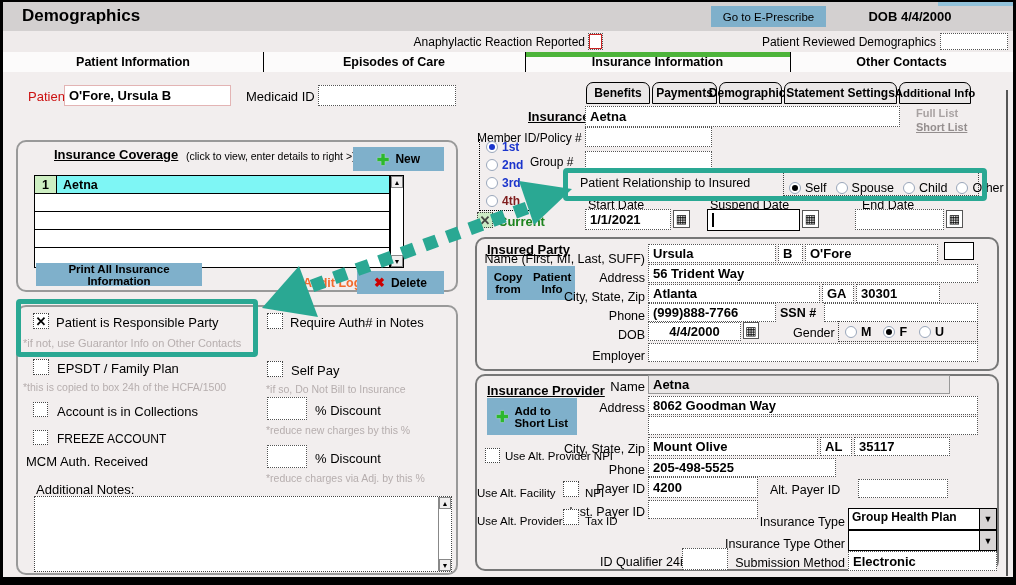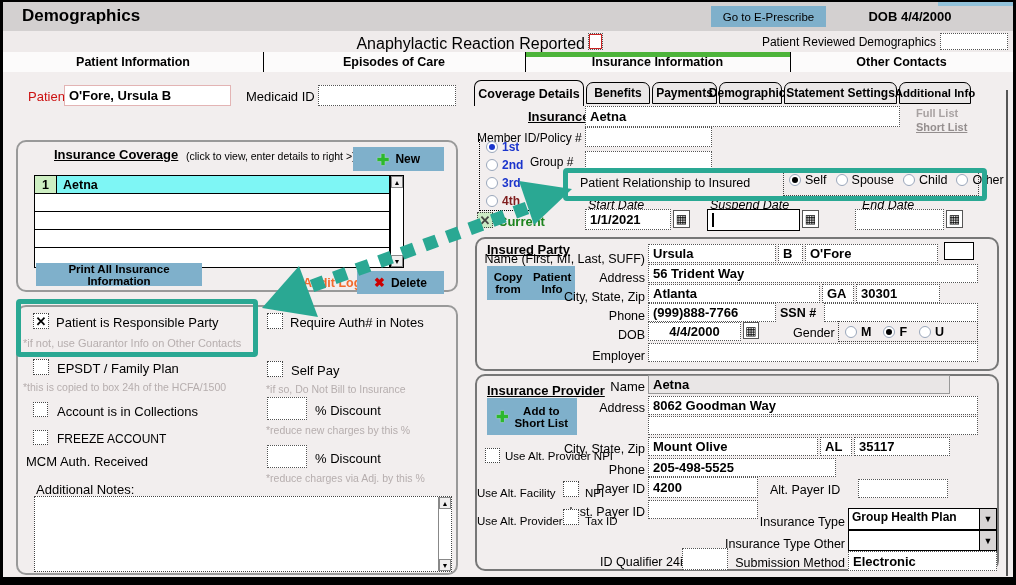--- a/index.html
+++ b/index.html
@@ -11,21 +11,21 @@
   .titlebar { background:#d3d0d0; }
   .row2 { background:#efebeb; }
   .tabrow { background:#fcfbfb; }
   .btn { background:#7fb0cb; display:flex; align-items:center; justify-content:center;
          cursor:pointer; text-align:center; }
   .btn .bt { font-weight:bold; font-size:12px; }
   .field { background:#fff; border:1px dotted #555; font-weight:bold; font-size:13px;
            padding:1px 4px; display:flex; align-items:center; white-space:nowrap; overflow:hidden; }
   .field.solid { border:1px solid #000; }
   .field.gray { background:#e9e6e6; border:1px solid #999; }
-  .lbl { font-size:12.5px; white-space:nowrap;font-style:italic; }
+  .lbl { font-size:12.5px; white-space:nowrap; }
   .rl { position:absolute; text-align:right; font-size:12.5px; white-space:nowrap; }
   .ulbl { font-weight:bold; text-decoration:underline; font-size:13px; white-space:nowrap; }
   .note { color:#b6aeae; font-size:10.5px; white-space:nowrap; }
   .cb { background:#fff; border:1px dotted #444; display:flex; align-items:center;
         justify-content:center; font-weight:bold; font-size:13px; line-height:1; }
   .rad { width:12px; height:12px; border:1px solid #9aa7bb; border-radius:50%;
          background:#fff; display:inline-block; position:relative; flex:none; }
   .rad.sel::after { content:""; position:absolute; inset:2px; border-radius:50%; background:#000; }
   .rad.blue.sel::after { background:#1b35cc; }
   .gbox { border:2px solid #999; border-radius:10px; }
@@ -63,21 +63,21 @@
 
   <div class="abs titlebar" style="left:3px;top:2px;width:1010px;height:29px"></div>
   <div class="abs" style="left:938px;top:2px;width:75px;height:4px;background:#92c2da"></div>
   <div class="abs" style="left:22px;top:6px;font-size:17px;font-weight:bold">Demographics</div>
   <div class="abs btn" style="left:711px;top:6px;width:115px;height:21px">
     <span style="font-size:11.5px">Go to E-Prescribe</span>
   </div>
   <div class="abs" style="left:840px;top:9px;width:140px;text-align:center;font-weight:bold;font-size:13px">DOB 4/4/2000</div>
 
   <div class="abs row2" style="left:3px;top:31px;width:1010px;height:21px"></div>
-  <div class="abs" style="left:340px;top:35px;width:245px;text-align:right;font-size:16px">Anaphylactic Reaction Reported</div>
+  <div class="abs" style="left:340px;top:35px;width:245px;text-align:right;font-size:12px">Anaphylactic Reaction Reported</div>
   <div class="abs" style="left:589px;top:34px;width:13px;height:15px;background:#fff;border:1px solid #cc2222;outline:1px dotted #555"></div>
   <div class="abs" style="left:748px;top:35px;width:188px;text-align:right;font-size:12px">Patient Reviewed Demographics</div>
   <div class="abs" style="left:940px;top:33px;width:68px;height:17px;background:#fff;border:1px dotted #555"></div>
 
   <div class="abs tabrow" style="left:3px;top:52px;width:1010px;height:20px"></div>
   <div class="mtab" style="left:3px;width:260px">Patient Information</div>
   <div class="mtab" style="left:263px;width:262px">Episodes of Care</div>
   <div class="abs" style="left:525px;top:52px;width:265px;height:5px;background:#4db43a"></div>
   <div class="mtab" style="left:525px;width:265px">Insurance Information</div>
   <div class="mtab" style="left:790px;width:223px">Other Contacts</div>
@@ -160,21 +160,20 @@
   <div class="abs" style="left:36px;top:482px;font-size:13px">Additional Notes:</div>
   <div class="abs" style="left:34px;top:496px;width:418px;height:76px;background:#fff;border:1px dotted #444">
     <div class="abs" style="right:0;top:0;width:13px;height:100%;border-left:1px solid #888">
       <div class="sbtn" style="top:0">▲</div>
       <div class="sbtn" style="bottom:0">▼</div>
     </div>
   </div>
 
   <div class="abs" style="left:1006px;top:90px;width:2px;height:486px;background:#555"></div>
 
-  <div class="rtab active" style="left:474px;top:80px;width:110px;height:26px">Coverage Details</div>
   <div class="rtab" style="left:586px;top:82px;width:64px;height:22px">Benefits</div>
   <div class="rtab" style="left:652px;top:82px;width:65px;height:22px">Payments</div>
   <div class="rtab" style="left:719px;top:82px;width:63px;height:22px">Demographics</div>
   <div class="rtab" style="left:784px;top:82px;width:113px;height:22px">Statement Settings</div>
   <div class="rtab" style="left:899px;top:82px;width:72px;height:22px;font-size:11.5px">Additional Info</div>
 
   <div class="abs ulbl" style="left:528px;top:109px">Insurance</div>
   <div class="abs field" style="left:585px;top:106px;width:315px;height:21px">
     <span>Aetna</span>
   </div>
@@ -200,21 +199,21 @@
       <span style="font-weight:bold;font-size:12px;color:#1b35cc">3rd</span>
     </span>
     <span class="radrow">
       <span class="rad"></span>
       <span style="font-weight:bold;font-size:12px;color:#7f1d1d">4th</span>
     </span>
   </div>
 
 
   <div class="abs" style="left:580px;top:176px;font-size:12.5px">Patient Relationship to Insured</div>
-  <div class="abs" style="left:783px;top:172px;width:196px;height:24px;border:1px dotted #444;display:flex;align-items:flex-start;gap:9px;padding-left:5px">
+  <div class="abs" style="left:783px;top:172px;width:196px;height:24px;border:1px dotted #444;display:flex;align-items:flex-end;gap:9px;padding-left:5px">
     <span class="radrow">
       <span class="rad sel"></span>
       <span style="font-size:12.5px">Self</span>
     </span>
     <span class="radrow">
       <span class="rad"></span>
       <span style="font-size:12.5px">Spouse</span>
     </span>
     <span class="radrow">
       <span class="rad"></span>
@@ -314,21 +313,21 @@
     </div>
 
   <div class="abs gbox" style="left:475px;top:374px;width:524px;height:197px;border-color:#777"></div>
   <div class="abs ulbl" style="left:487px;top:383px">Insurance Provider</div>
   <div class="rl" style="left:600px;top:379px;width:45px;font-size:13px">Name</div>
   <div class="abs field gray" style="left:648px;top:375px;width:302px;height:19px">
       <span>Aetna</span>
     </div>
   <div class="abs btn" style="left:487px;top:398px;width:90px;height:37px">
     <span class="plus">✚</span>
-    <span style="display:flex;flex-direction:column;align-items:center">
+    <span style="display:flex;flex-direction:column;align-items:flex-start">
       <span style="font-weight:bold;font-size:11.5px">Add to</span>
       <span style="font-weight:bold;font-size:11.5px">Short List</span>
     </span>
   </div>
   <div class="rl" style="left:445px;top:401px;width:200px">Address</div>
   <div class="abs field" style="left:648px;top:396px;width:330px;height:19px">
       <span>8062 Goodman Way</span>
     </div>
   <div class="abs field" style="left:648px;top:416px;width:330px;height:19px">
       <span></span>

